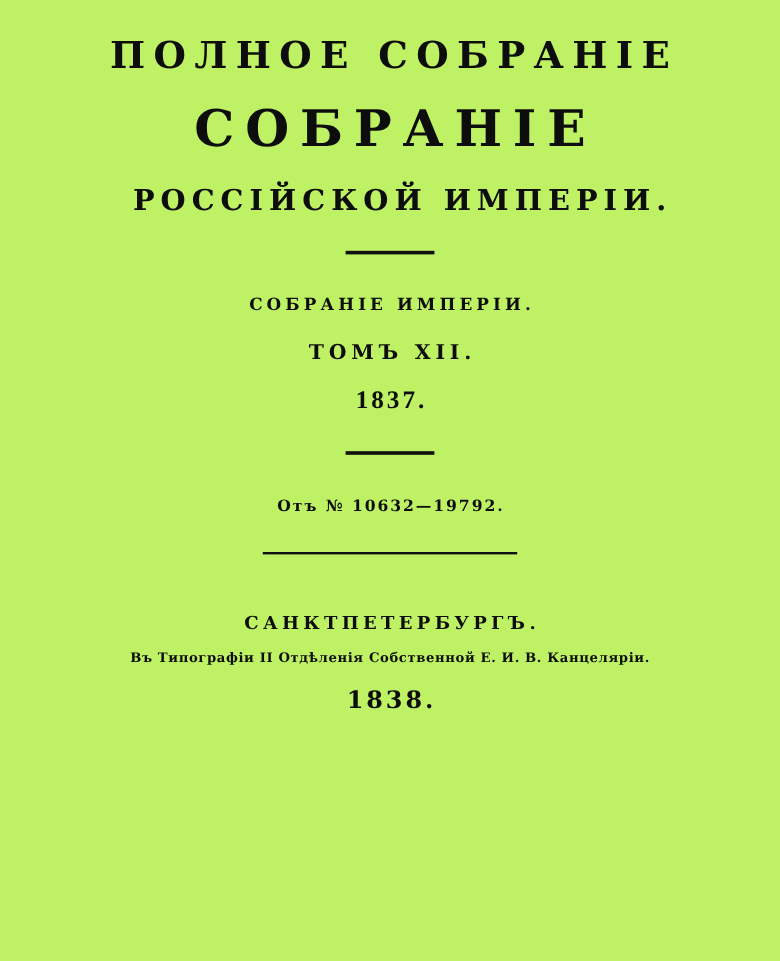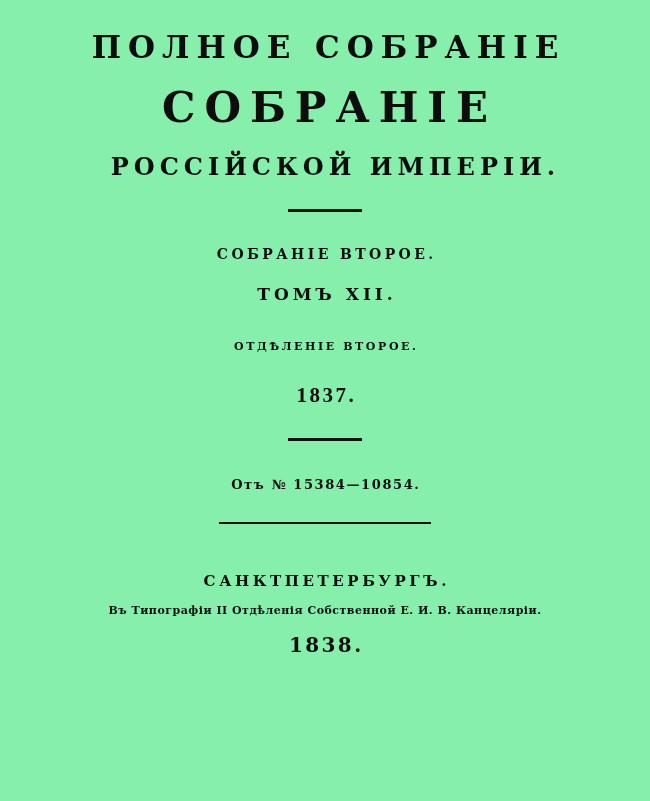--- a/index.html
+++ b/index.html
@@ -11,21 +11,21 @@
     width: 650px;
     height: 801px;
     font-family: "Liberation Serif", serif;
     color: #0d0d0d;
     overflow: hidden;
   }
   .page {
     position: relative;
     width: 650px;
     height: 801px;
-    background: #86efac;
+    background: #bef264;
     box-sizing: border-box;
     padding: 0;
   }
   .titleblock {
     position: absolute;
     left: 0;
     right: 0;
     top: 30px;
     text-align: center;
   }
@@ -75,21 +75,21 @@
     font-size: 14px;
     letter-spacing: 3.4px;
     margin: 0 0 22px 0;
     text-indent: 3.4px;
   }
   .sub2 {
     font-family: "DejaVu Serif", serif;
     font-weight: 700;
     font-size: 17px;
     letter-spacing: 4px;
-    margin: 0 0 36px 0;
+    margin: 0 0 17px 0;
     text-indent: 4px;
   }
   .sub3 {
     font-family: "DejaVu Serif", serif;
     font-weight: 700;
     font-size: 11px;
     letter-spacing: 2.6px;
     margin: 0 0 30px 0;
     text-indent: 2.6px;
   }
@@ -139,28 +139,27 @@
 
 <div class="page">
   <div class="titleblock">
 
     <div class="line1">ПОЛНОЕ СОБРАНІЕ</div>
     <div class="line2">СОБРАНІЕ</div>
     <div class="line3">РОССІЙСКОЙ ИМПЕРІИ.</div>
 
     <hr class="rule rule-short">
 
-    <div class="sub1">СОБРАНІЕ ВТОРОЕ.</div>
+    <div class="sub1">СОБРАНІЕ ИМПЕРІИ.</div>
     <div class="sub2">ТОМЪ XII.</div>
-    <div class="sub3">ОТДѢЛЕНІЕ ВТОРОЕ.</div>
     <div class="year1">1837.</div>
 
     <hr class="rule rule-short2">
 
-    <div class="numrange">Отъ № 15384—10854.</div>
+    <div class="numrange">Отъ № 10632—19792.</div>
 
     <hr class="rule rule-long">
 
     <div class="spacer-sm"></div>
 
     <div class="city">САНКТПЕТЕРБУРГЪ.</div>
     <div class="imprint">Въ Типографіи II Отдѣленія Собственной Е. И. В. Канцеляріи.</div>
     <div class="year2">1838.</div>
 
   </div>

